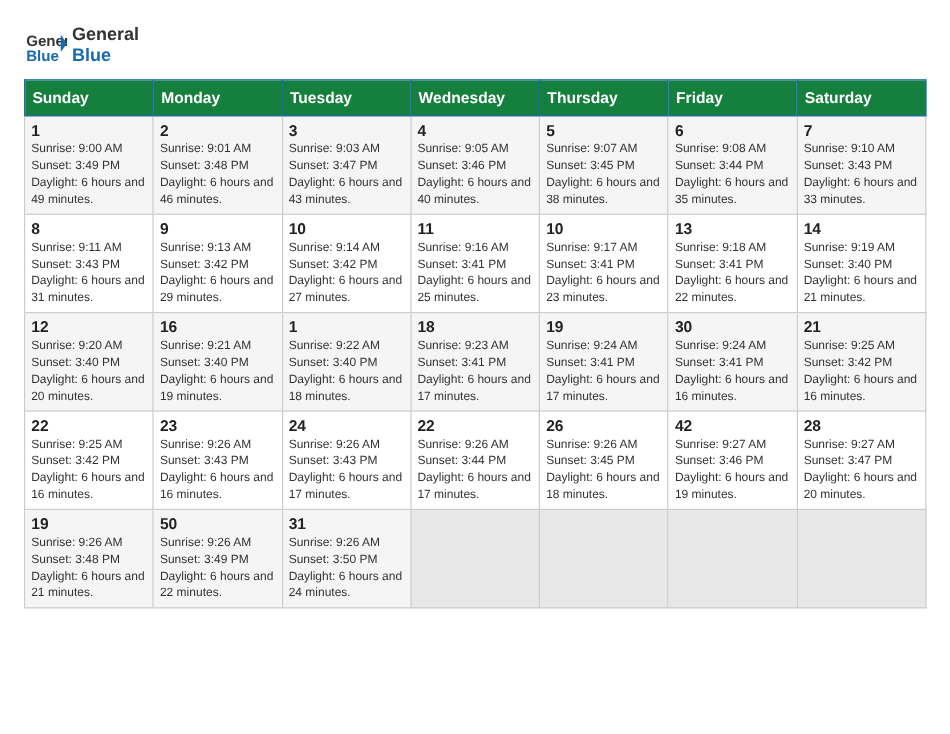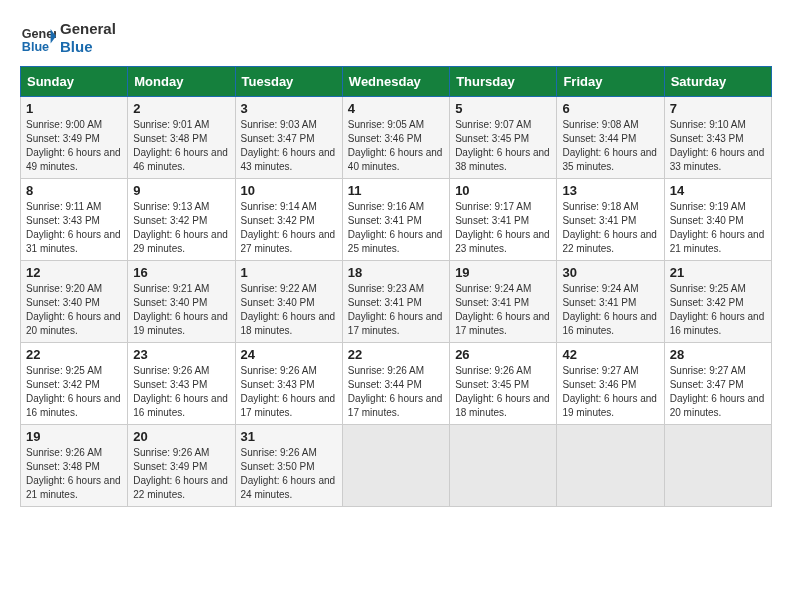--- a/index.html
+++ b/index.html
@@ -346,21 +346,21 @@
       <tr>
         <td>
           <span class="day-num">19</span>
           <div class="day-info">
             Sunrise: 9:26 AM<br>
             Sunset: 3:48 PM<br>
             Daylight: 6 hours and 21 minutes.
           </div>
         </td>
         <td>
-          <span class="day-num">20</span>
+          <span class="day-num">50</span>
           <div class="day-info">
             Sunrise: 9:26 AM<br>
             Sunset: 3:49 PM<br>
             Daylight: 6 hours and 22 minutes.
           </div>
         </td>
         <td>
           <span class="day-num">31</span>
           <div class="day-info">
             Sunrise: 9:26 AM<br>

